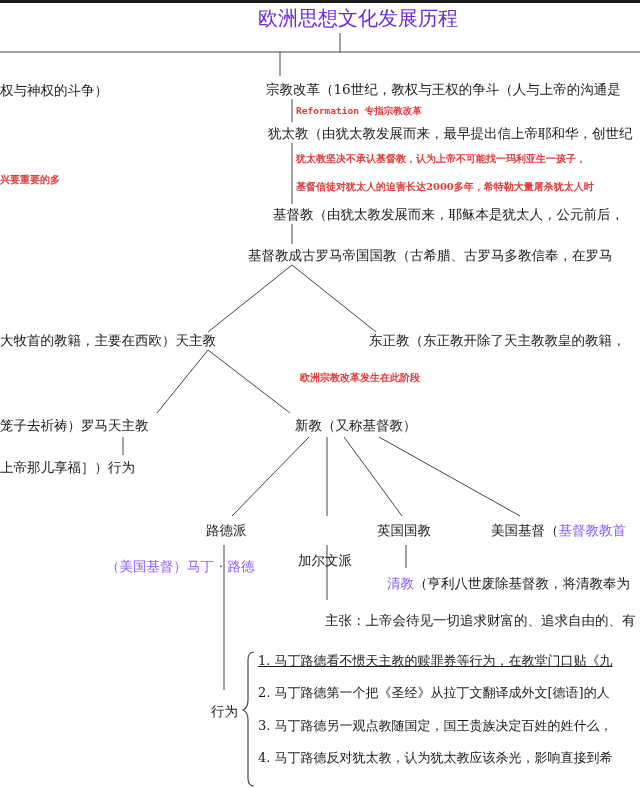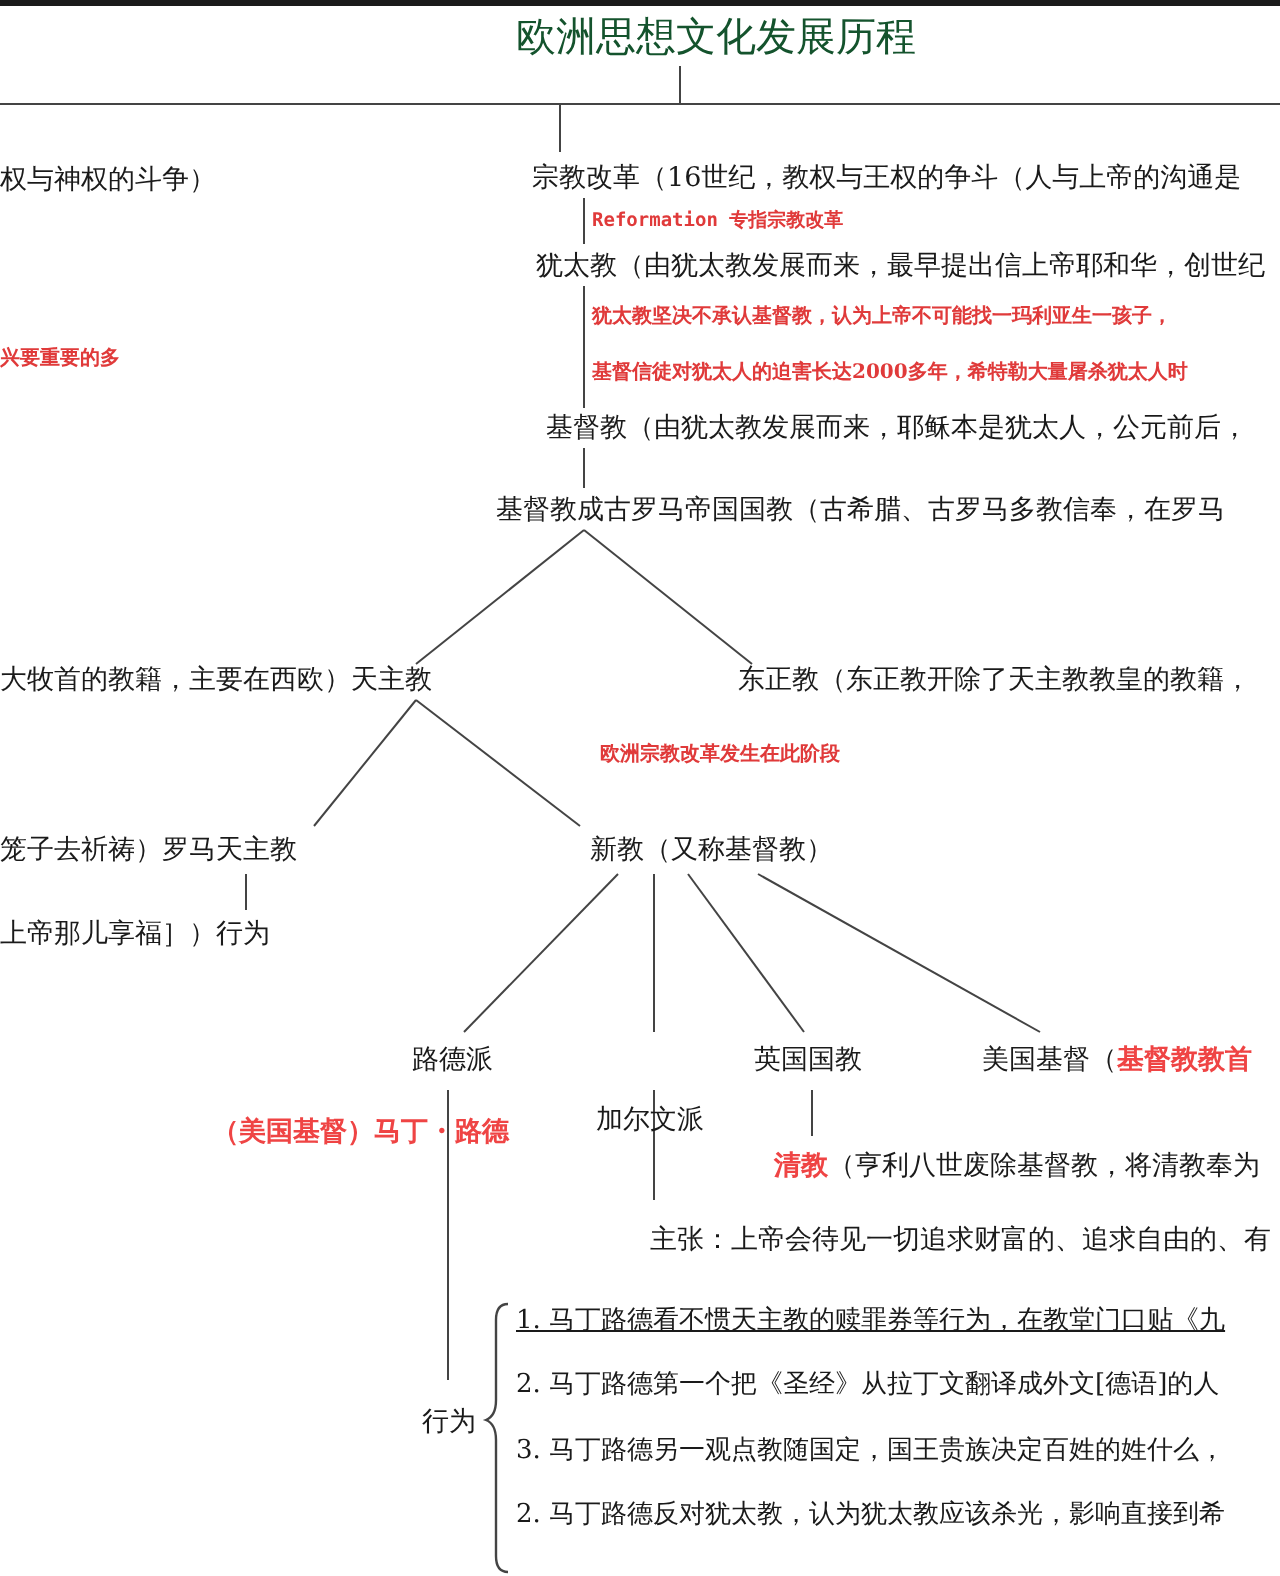--- a/index.html
+++ b/index.html
@@ -5,22 +5,22 @@
     html, body { margin: 0; padding: 0; }
     body {
       width: 640px; height: 788px; overflow: hidden; position: relative;
       background: #ffffff;
       font-family: "DejaVu Serif", "Liberation Serif", serif;
       color: #1a1a1a;
     }
     .topbar { position: absolute; left: 0; top: 0; width: 640px; height: 3px; background: #1a1a1a; }
     .lines { position: absolute; left: 0; top: 0; width: 640px; height: 788px; }
     .t { position: absolute; white-space: nowrap; font-size: 13.5px; line-height: 16px; }
-    .title { font-family: "DejaVu Sans", "Liberation Sans", sans-serif; font-size: 20px; line-height: 24px; color: #14532d; }
-    .red { color: #ef4444; font-weight: bold; }
+    .title { font-family: "DejaVu Sans", "Liberation Sans", sans-serif; font-size: 20px; line-height: 24px; color: #6d28d9; }
+    .red { color: #8b5cf6; }
     .note { font-size: 10px; line-height: 12px; color: #e03a3a; font-weight: bold; }
     .mono { font-family: "DejaVu Sans Mono", "Liberation Mono", monospace; font-size: 9.5px; }
     .item { font-size: 13px; }
   </style>
 </head>
 <body>
 
 <div class="topbar"></div>
 
 <svg class="lines" viewBox="0 0 640 788">
@@ -99,13 +99,13 @@
 <div class="t" style="left:387px; top:575px;">
   <span class="red">清教</span><span>（亨利八世废除基督教，将清教奉为</span>
 </div>
 
 <div class="t" style="left:315px; top:612px;margin-left:10px;">主张：上帝会待见一切追求财富的、追求自由的、有</div>
 
 <div class="t" style="left:211px; top:703px;">行为</div>
 <div class="t item" style="left:258px; top:653px;text-decoration:underline;">1. 马丁路德看不惯天主教的赎罪券等行为，在教堂门口贴《九</div>
 <div class="t item" style="left:258px; top:685px;">2. 马丁路德第一个把《圣经》从拉丁文翻译成外文[德语]的人</div>
 <div class="t item" style="left:258px; top:718px;">3. 马丁路德另一观点教随国定，国王贵族决定百姓的姓什么，</div>
-<div class="t item" style="left:258px; top:750px;">2. 马丁路德反对犹太教，认为犹太教应该杀光，影响直接到希</div>
+<div class="t item" style="left:258px; top:750px;">4. 马丁路德反对犹太教，认为犹太教应该杀光，影响直接到希</div>
 
 </body></html>

